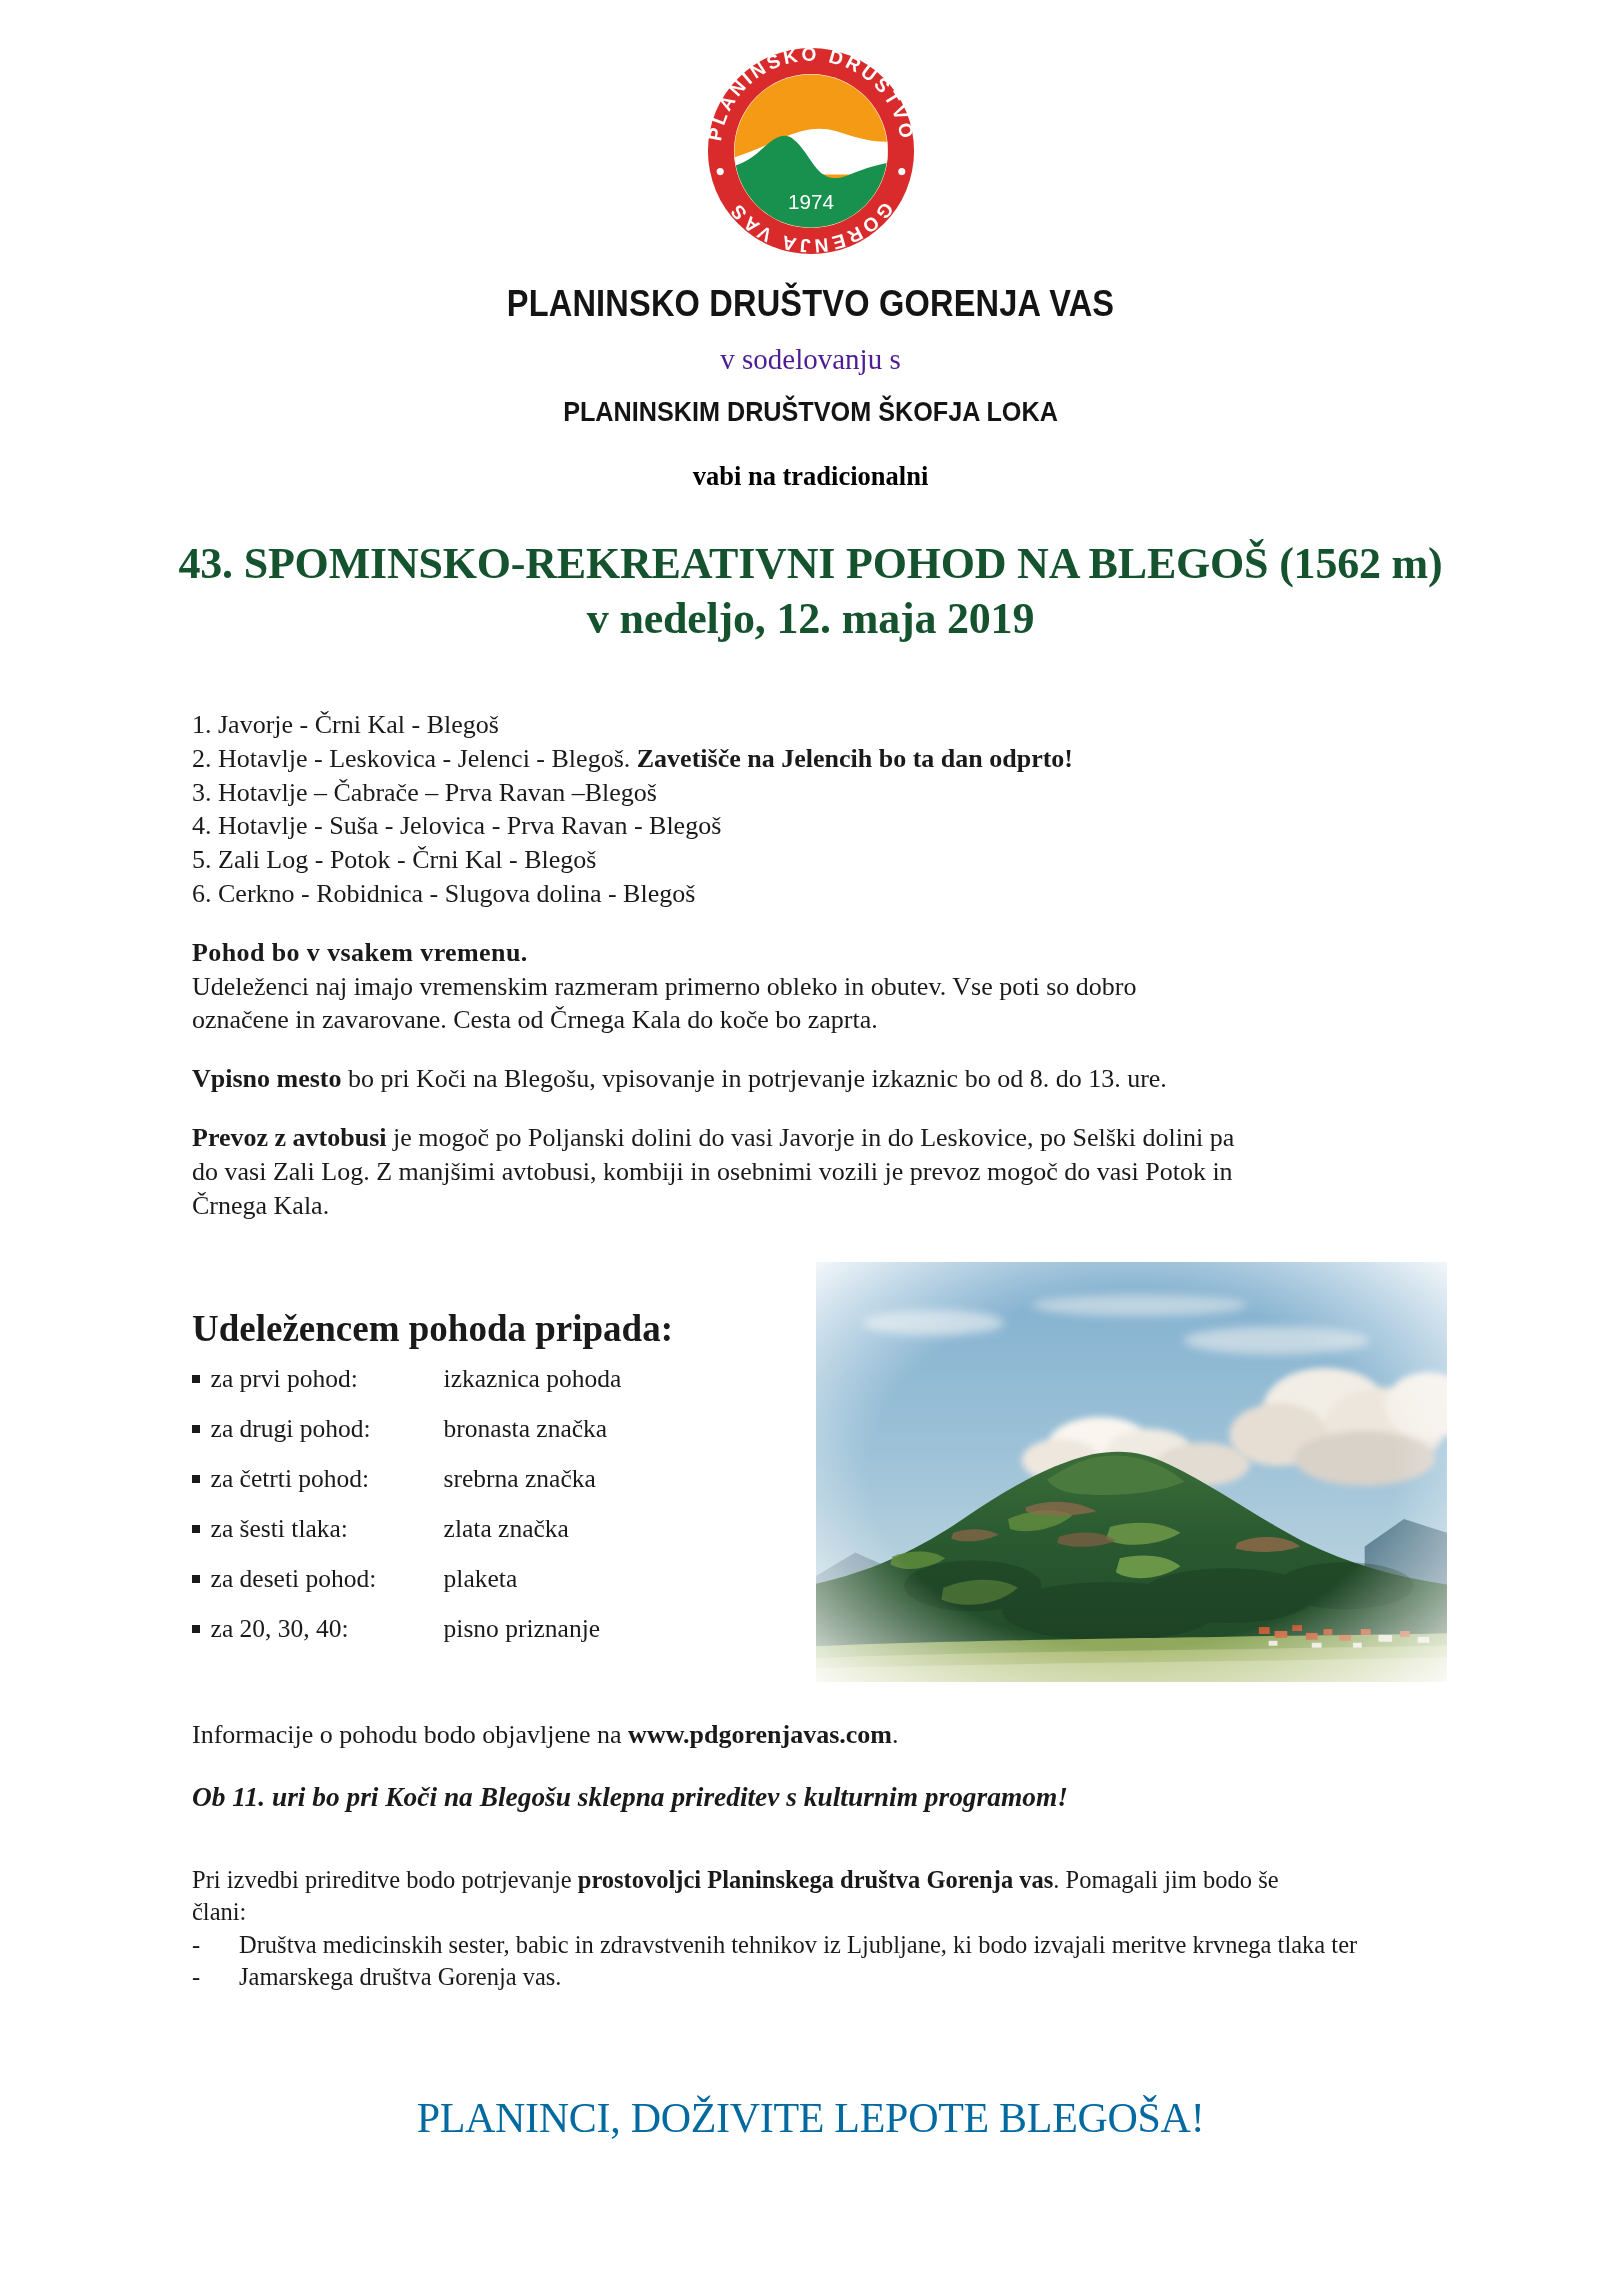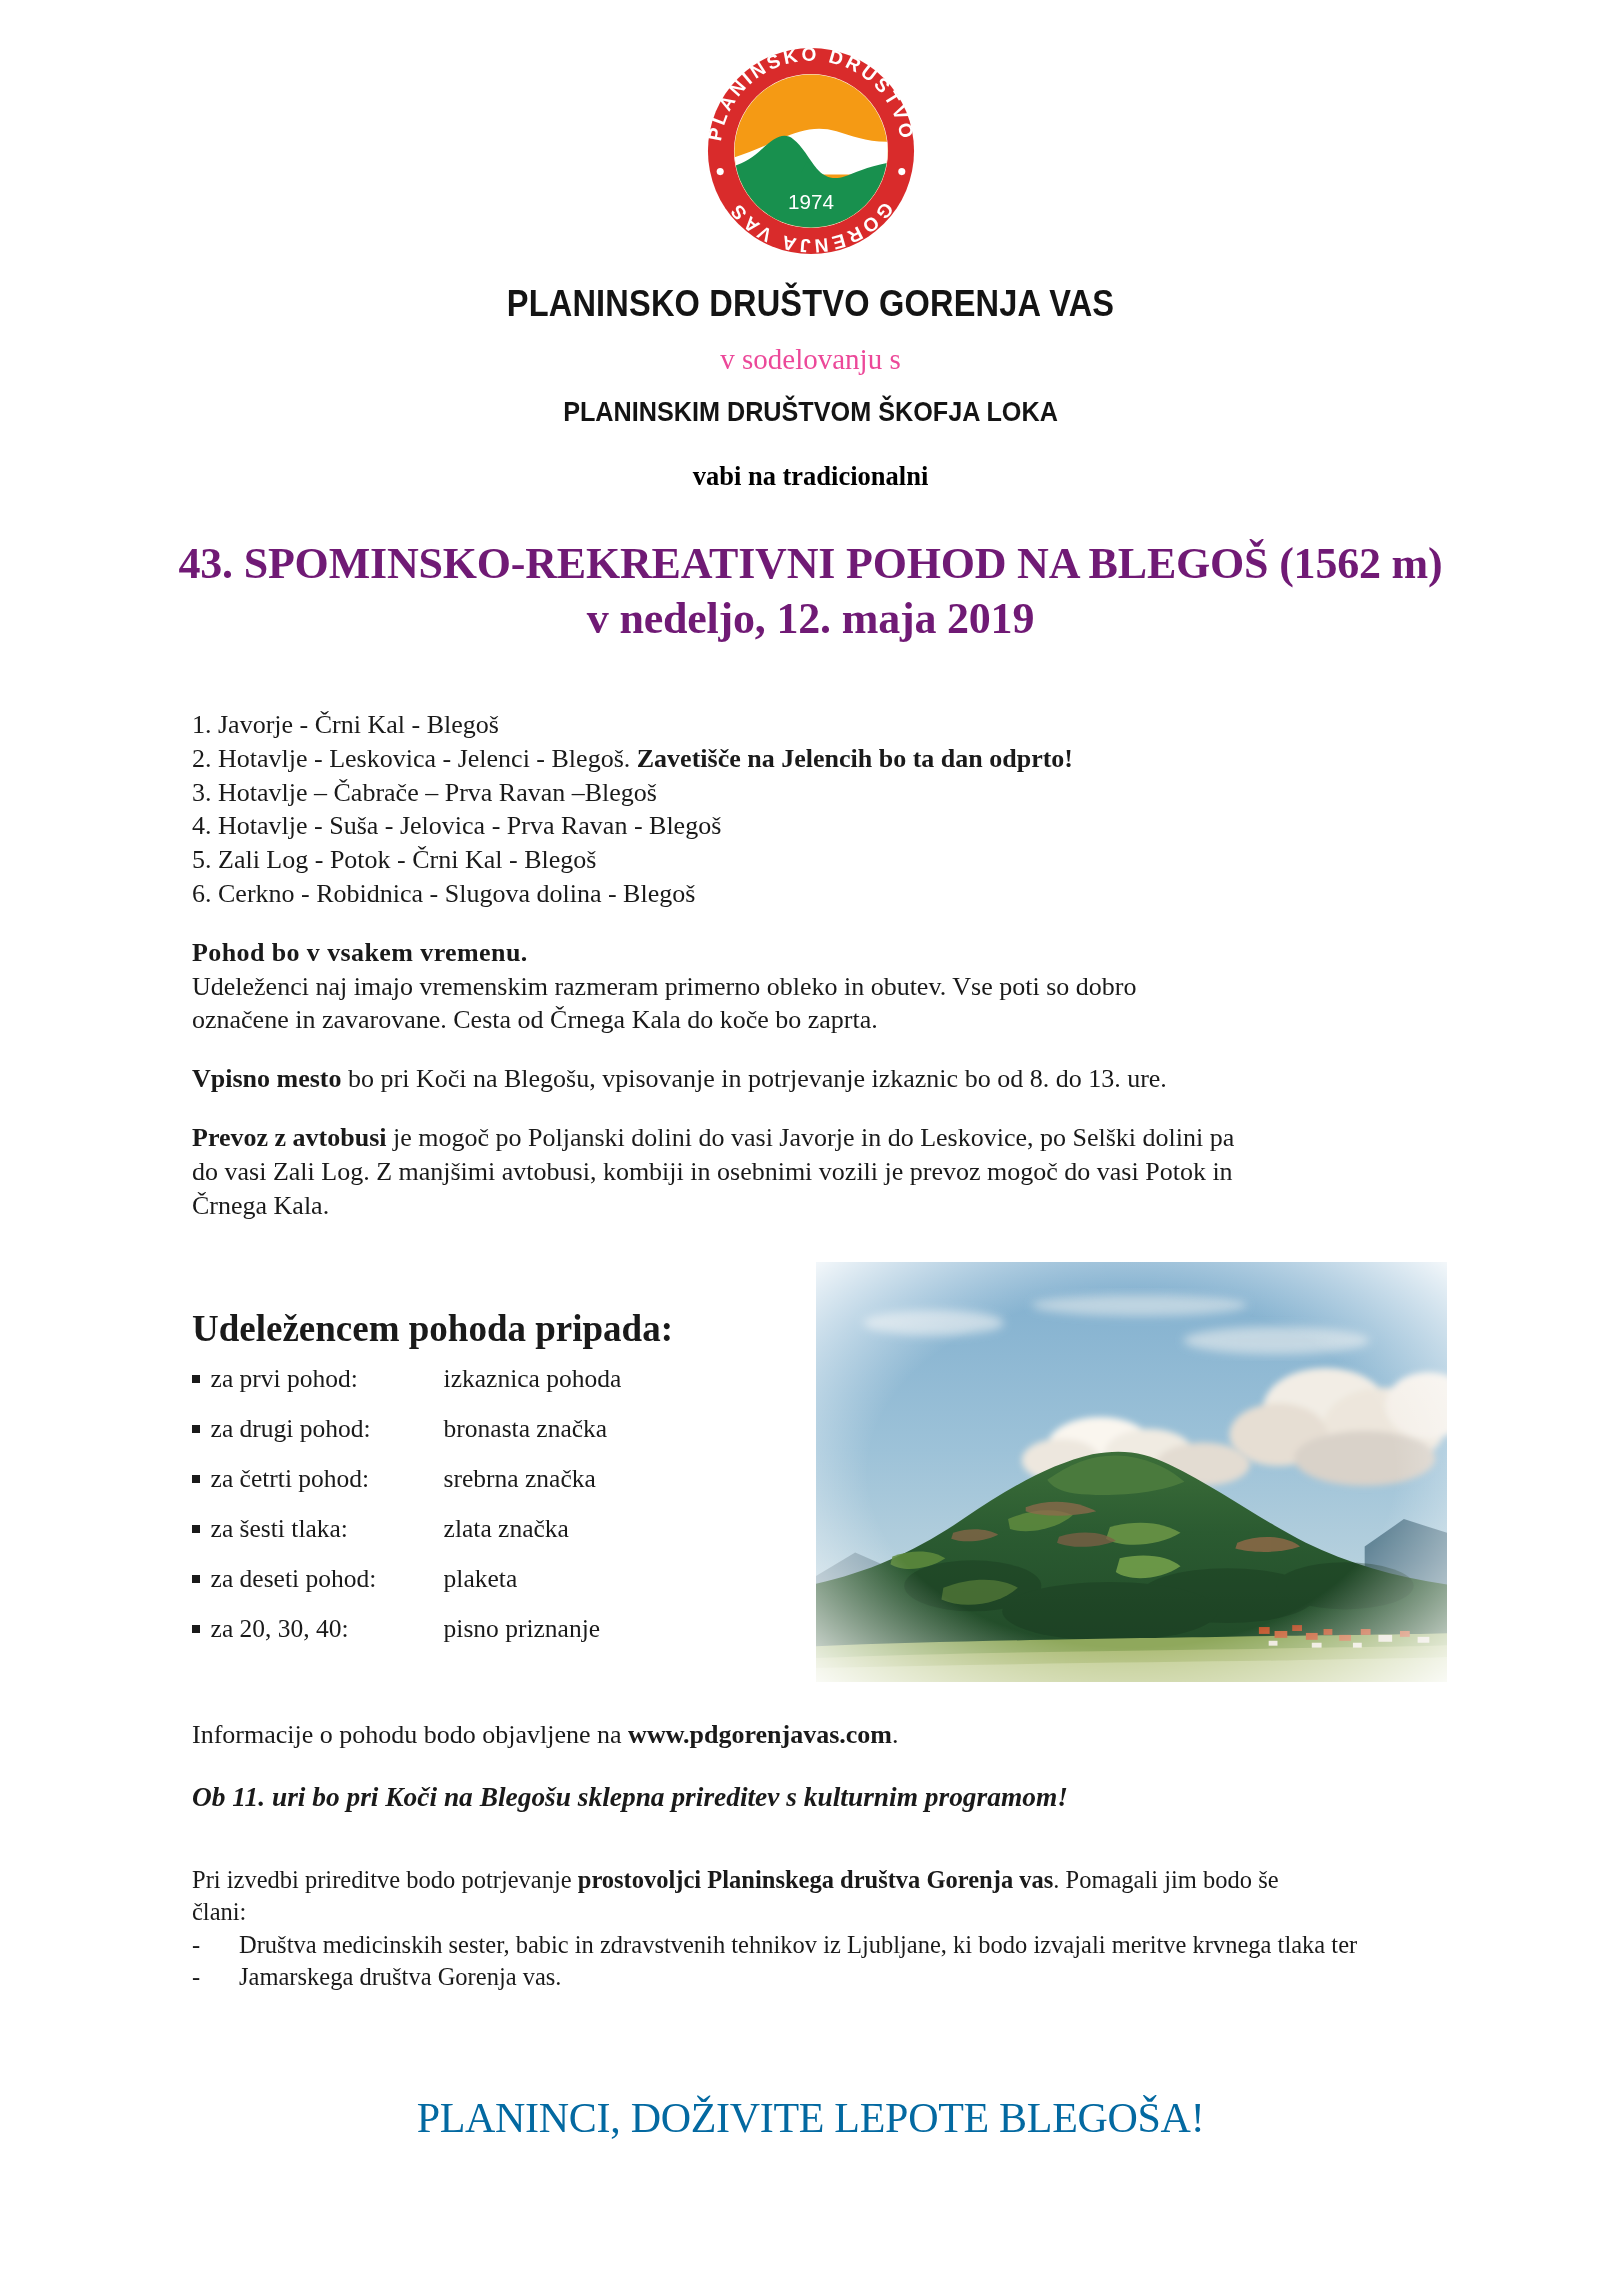--- a/index.html
+++ b/index.html
@@ -51,21 +51,21 @@
     letter-spacing: 0.2px;
     transform: scaleX(0.88);
     color: #141414;
   }
   .h-coop {
     position: absolute;
     left: 0; right: 0;
     top: 343px;
     text-align: center;
     font-size: 29px;
-    color: #ec4899;
+    color: #4c1d95;
   }
   .h-partner {
     position: absolute;
     left: 0; right: 0;
     top: 396px;
     text-align: center;
     font-family: "Liberation Sans Narrow", "Liberation Sans", sans-serif;
     font-weight: 700;
     font-size: 28px;
     transform: scaleX(0.9);
@@ -82,21 +82,21 @@
   }
   .h-title {
     position: absolute;
     left: 59px; right: 59px;
     top: 536px;
     text-align: center;
     font-weight: 700;
     font-size: 44px;
     line-height: 1.26;
     letter-spacing: -0.2px;
-    color: #701a75;
+    color: #14532d;
   }
   .h-title .ln2 { display: block; }
 
   
   .body-col {
     position: absolute;
     left: 192px;
     top: 708px;
     width: 1253px;
     font-size: 26px;

